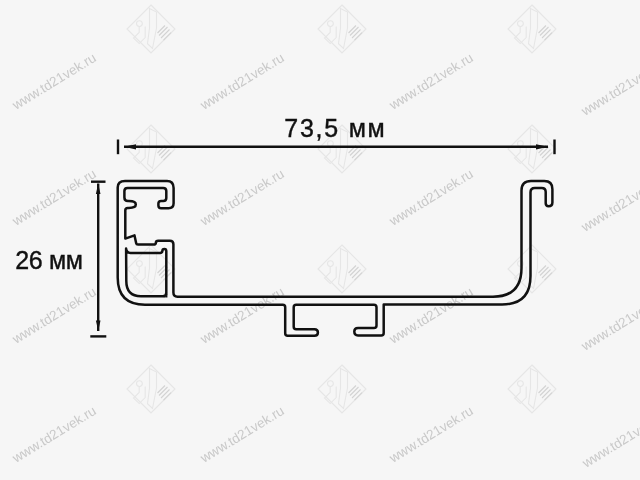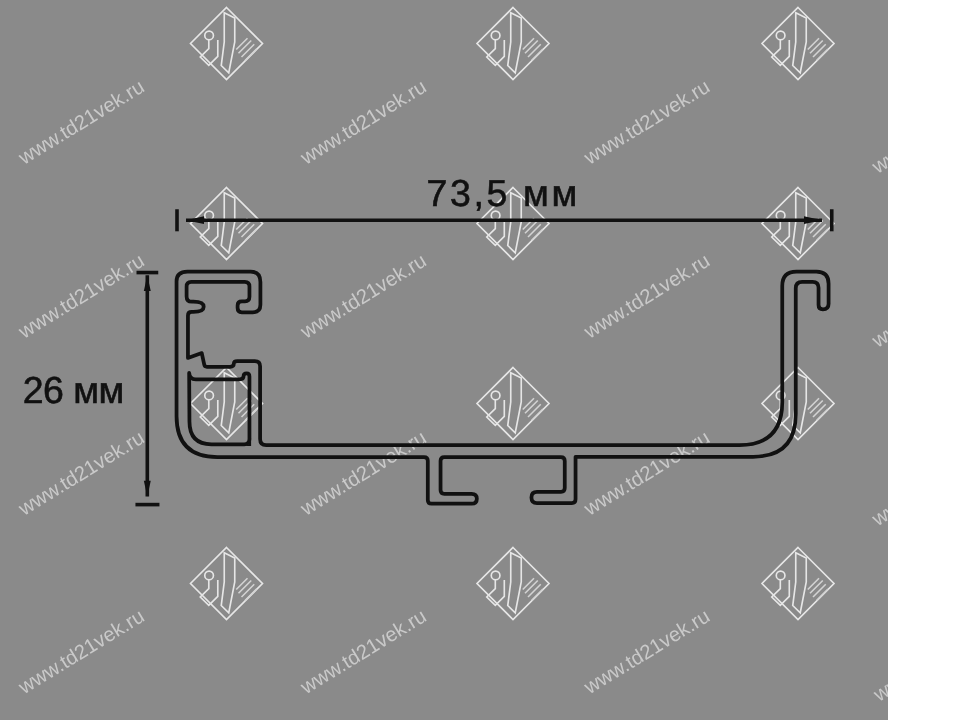--- a/index.html
+++ b/index.html
@@ -1,16 +1,16 @@
 <!DOCTYPE html>
 <html><head>
 <meta charset="utf-8">
 <style>
   html,body{margin:0;padding:0;background:#ffffff;}
-  #page{position:relative;width:592px;height:480px;background:#0ea5e9;overflow:hidden;
+  #page{position:relative;width:640px;height:480px;background:#fef9c3;overflow:hidden;
         font-family:"Liberation Sans", sans-serif;filter:grayscale(1);}
   svg{position:absolute;left:0;top:0;}
 </style>
 </head>
 <body>
 <div id="page">
 <svg width="640" height="480" viewBox="0 0 640 480">
   <defs>
 
     <g id="wlogo" stroke="#e6e6e6" fill="none" stroke-width="1.1">

